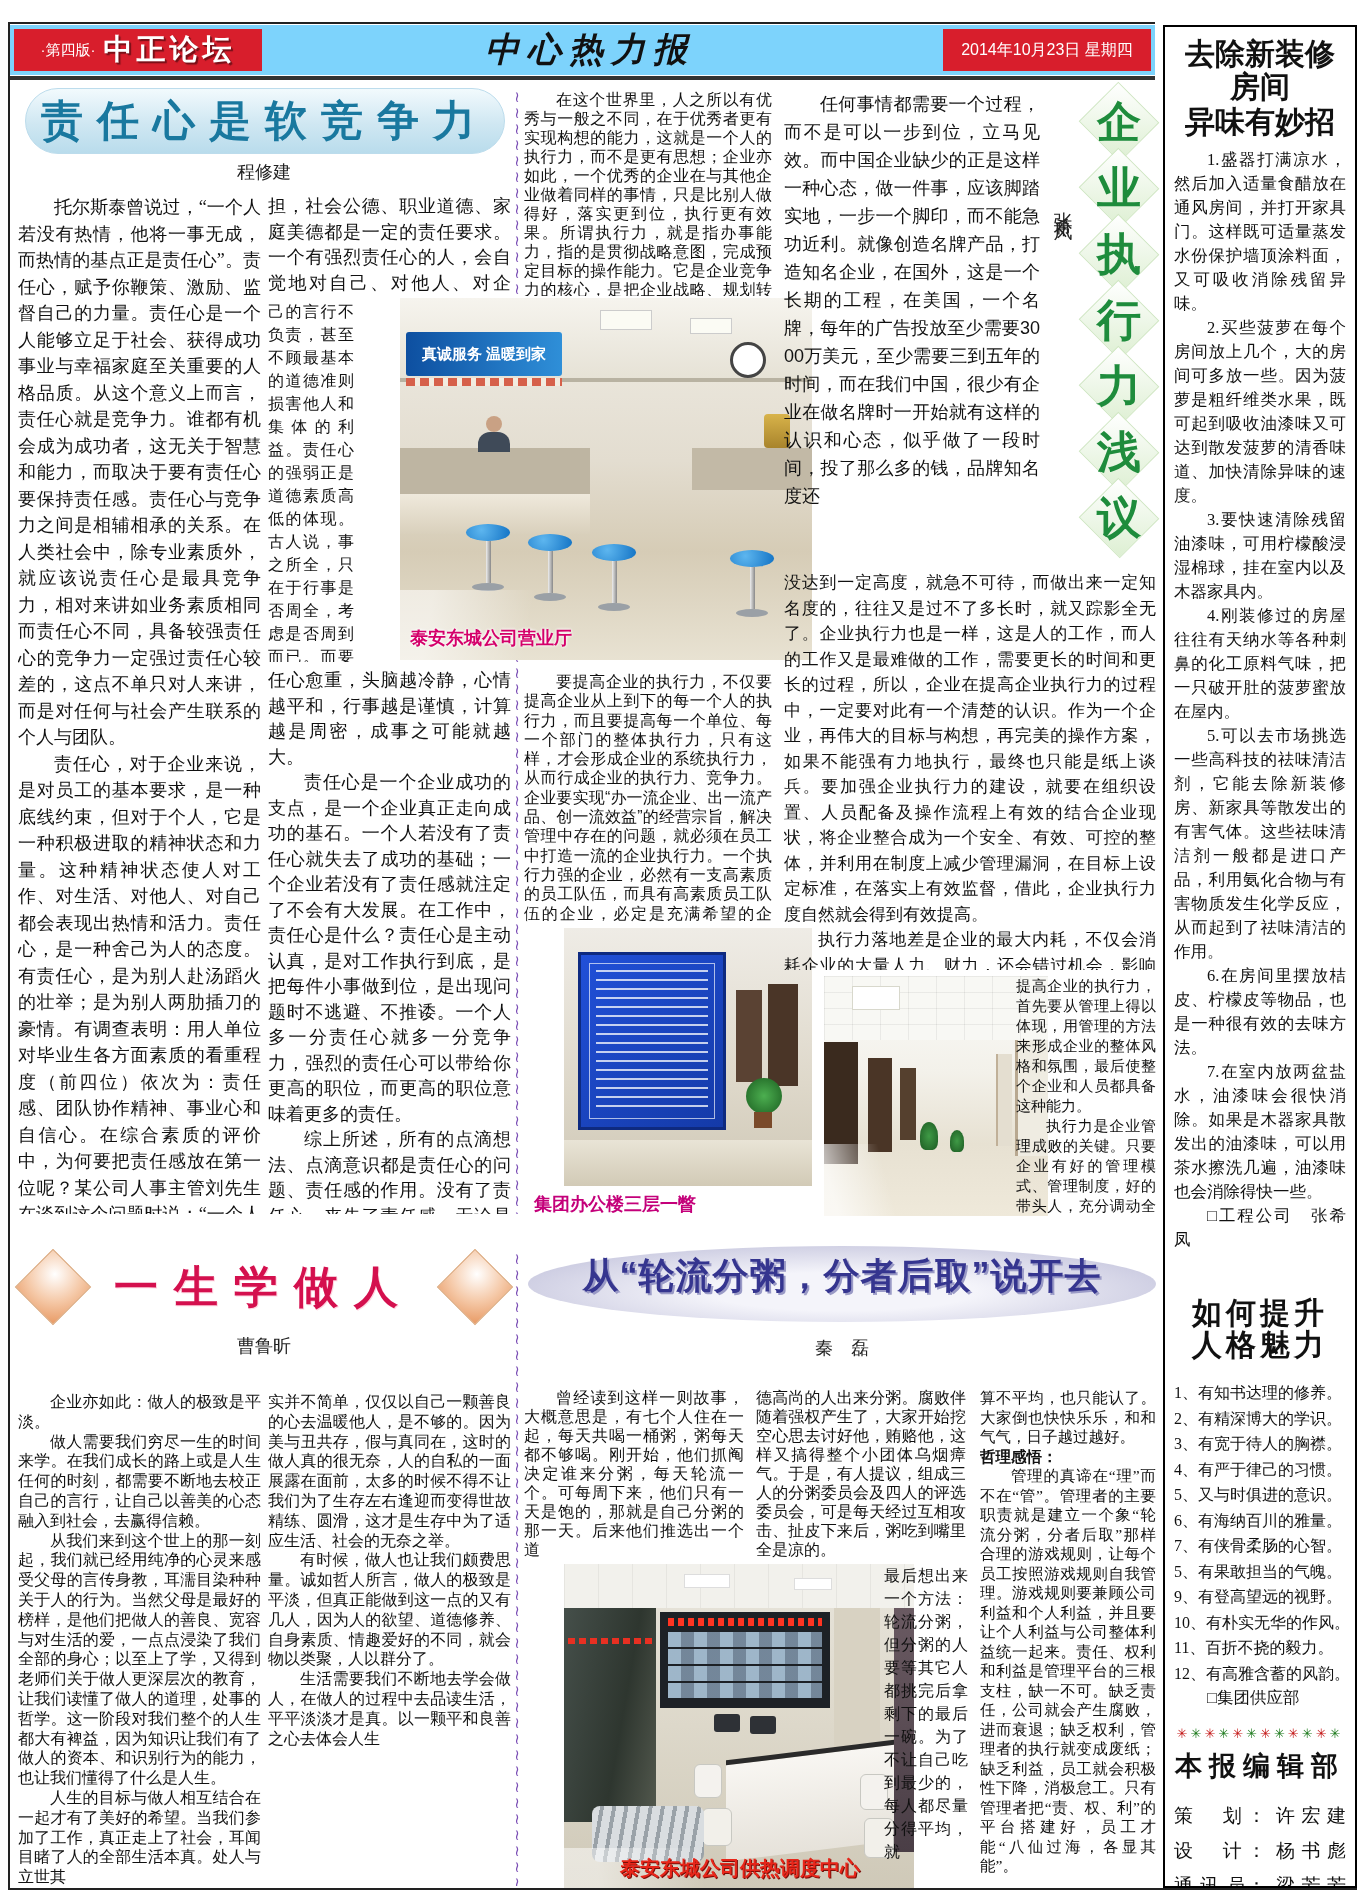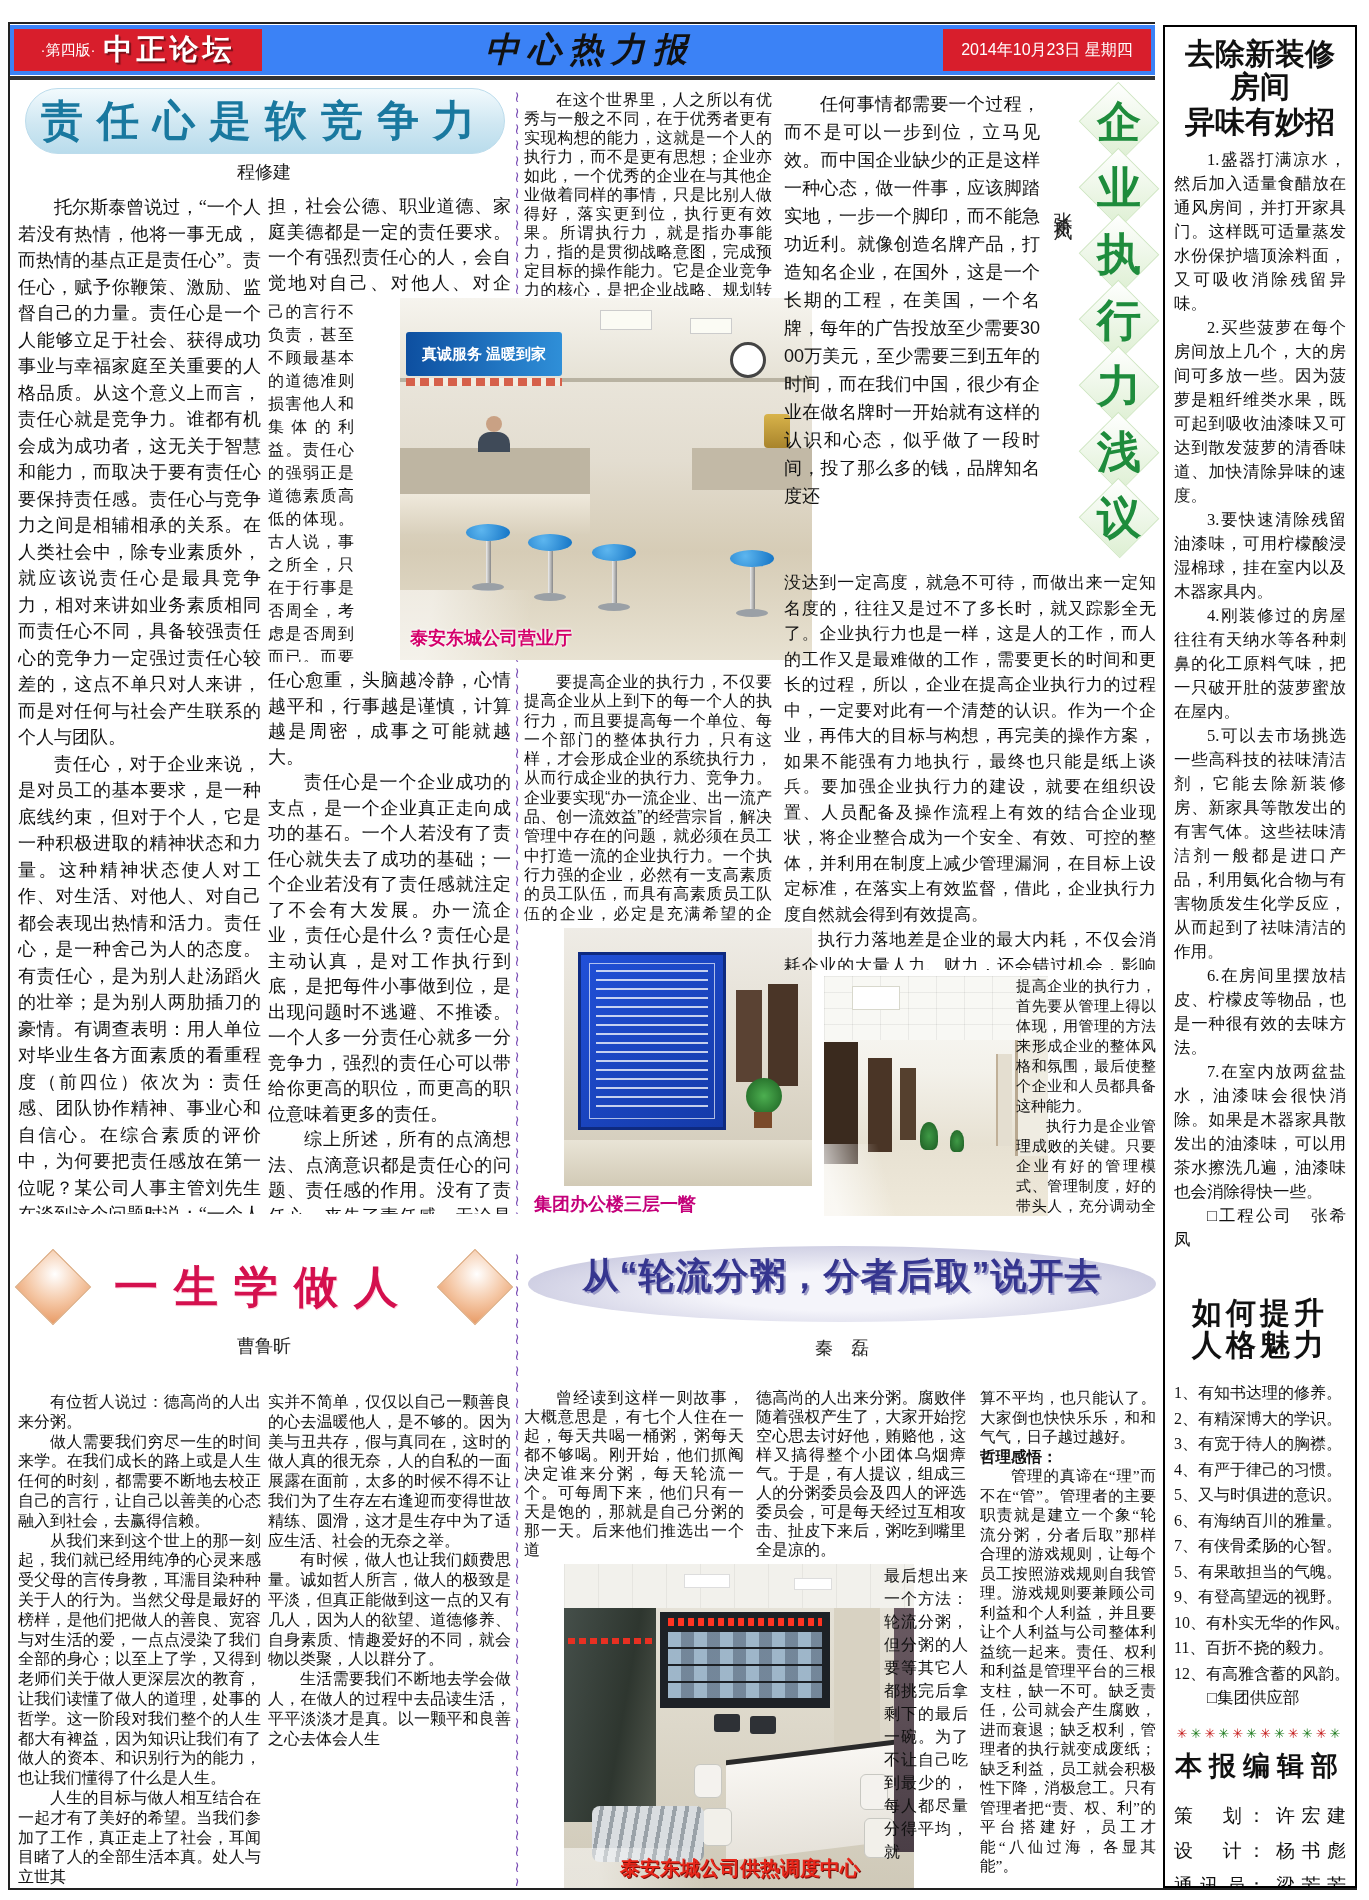--- a/index.html
+++ b/index.html
@@ -1,21 +1,21 @@
 <!DOCTYPE html>
 <html><head>
 <meta charset="utf-8">
 <style>
   html,body{margin:0;padding:0;background:#ffffff;}
   .page{position:relative;width:1369px;height:1900px;background:#fff;overflow:hidden;
         font-family:"Liberation Serif","DejaVu Serif",serif;color:#111;}
   .abs{position:absolute;}
   
   .rule{position:absolute;background:#222;}
-  .header-bar{position:absolute;left:10px;top:25px;width:1145px;height:50px;background:#3b82f6;}
+  .header-bar{position:absolute;left:10px;top:25px;width:1145px;height:50px;background:#7dd3fc;}
   .edition-box{position:absolute;left:4px;top:4px;width:248px;height:42px;background:#d81e2c;
                display:flex;align-items:center;justify-content:center;gap:8px;}
   .edition-label{color:#fff;font-size:15px;font-family:"Liberation Sans",sans-serif;}
   .forum-title{color:#fff;font-size:29px;font-weight:bold;letter-spacing:4px;
                font-family:"Liberation Sans",sans-serif;
                text-shadow:1px 1px 0 #7e0f18,2px 2px 1px rgba(0,0,0,.45);}
   .masthead{position:absolute;left:420px;top:0;width:320px;height:50px;line-height:50px;text-align:center;
             font-size:34px;font-weight:bold;font-style:italic;letter-spacing:8px;color:#111;}
   .date-box{position:absolute;right:4px;top:4px;width:208px;height:42px;background:#d81e2c;color:#fff;
             font-family:"Liberation Sans",sans-serif;font-size:16px;display:flex;align-items:center;justify-content:center;}
@@ -113,21 +113,21 @@
   </div>
 
   <div class="col kai" style="left:268px;top:194px;width:243px;height:102px;font-size:18px;line-height:25.5px;">
     <p style="text-indent:0;">担，社会公德、职业道德、家庭美德都是一定的责任要求。一个有强烈责任心的人，会自觉地对自己、对他人、对企业、对社会承担责任，妥善处理好各种利益关系，这样的人是高尚的人。一个缺乏责任心的人，往往对自</p>
   </div>
   <div class="col kai" style="left:268px;top:300px;width:86px;height:362px;font-size:16px;line-height:23px;">
     <p style="text-indent:0;">己的言行不负责，甚至不顾最基本的道德准则损害他人和集体的利益。责任心的强弱正是道德素质高低的体现。古人说，事之所全，只在于行事是否周全，考虑是否周到而已。而要想做到此点，非得是有责任之心重于一切方可。责</p>
   </div>
   <div class="col kai" style="left:268px;top:668px;width:243px;height:546px;font-size:18px;line-height:25.5px;">
     <p style="text-indent:0;">任心愈重，头脑越冷静，心情越平和，行事越是谨慎，计算越是周密，成事之可能就越大。</p>
-    <p>责任心是一个企业成功的支点，是一个企业真正走向成功的基石。一个人若没有了责任心就失去了成功的基础；一个企业若没有了责任感就注定了不会有大发展。办一流企业，责任心是什么？责任心是主动认真，是对工作执行到底，是把每件小事做到位，是出现问题时不逃避、不推诿。一个人多一分责任心就多一分竞争力，强烈的责任心可以带给你更高的职位，而更高的职位意味着更多的责任。</p>
+    <p>责任心是一个企业成功的支点，是一个企业真正走向成功的基石。一个人若没有了责任心就失去了成功的基础；一个企业若没有了责任感就注定了不会有大发展。在工作中，责任心是什么？责任心是主动认真，是对工作执行到底，是把每件小事做到位，是出现问题时不逃避、不推诿。一个人多一分责任心就多一分竞争力，强烈的责任心可以带给你更高的职位，而更高的职位意味着更多的责任。</p>
     <p>综上所述，所有的点滴想法、点滴意识都是责任心的问题、责任感的作用。没有了责任心，丧失了责任感，无论是个人还是企业，无论是为人还是做事都将以失败告终。勇于承担，敢于负责，做一个有责任心的人，做一个企业需要的有责任感的员工，耐心地做好每一个平凡的细节。</p>
   </div>
 
   <div class="squiggle" style="left:512px;top:88px;height:1126px;">≀≀≀≀≀≀≀≀≀≀≀≀≀≀≀≀≀≀≀≀≀≀≀≀≀≀≀≀≀≀≀≀≀≀≀≀≀≀≀≀≀≀≀≀≀≀≀≀≀≀≀≀≀≀≀≀≀≀≀≀≀≀≀≀≀≀≀≀≀≀≀≀≀≀≀≀≀≀≀≀≀≀≀≀≀≀≀≀≀≀</div>
 
   <div class="photo" style="left:360px;top:298px;width:412px;height:362px;background:linear-gradient(180deg,#efece4 0%,#e3ddd0 45%,#d6ccb6 70%,#e8e2d2 100%);">
     <div class="abs" style="left:0;top:0;width:100%;height:80px;background:linear-gradient(#f6f4ee,#e6e2d6);"></div>
     <div class="abs" style="left:200px;top:12px;width:50px;height:18px;background:#fbfbf4;border:1px solid #ccc;"></div>
     <div class="abs" style="left:290px;top:20px;width:40px;height:14px;background:#fbfbf4;border:1px solid #ccc;"></div>
     <div class="abs" style="left:0;top:80px;width:100%;height:4px;background:#b8b2a2;"></div>
@@ -224,21 +224,21 @@
   <div class="vauthor kai">张希凤</div>
 
   <div class="life-head">
     <div class="hdiamond"></div>
     <div class="life-title">一生学做人</div>
     <div class="hdiamond"></div>
   </div>
   <div class="byline kai" style="left:18px;top:1334px;width:492px;">曹鲁昕</div>
 
   <div class="col kai" style="left:18px;top:1392px;width:243px;height:496px;font-size:16px;line-height:19.8px;">
-    <p>有位哲人说过：德高尚的人出来分粥。</p>
+    <p>企业亦如此：做人的极致是平淡。</p>
     <p>做人需要我们穷尽一生的时间来学。在我们成长的路上或是人生任何的时刻，都需要不断地去校正自己的言行，让自己以善美的心态融入到社会，去赢得信赖。</p>
     <p>从我们来到这个世上的那一刻起，我们就已经用纯净的心灵来感受父母的言传身教，耳濡目染种种关于人的行为。当然父母是最好的榜样，是他们把做人的善良、宽容与对生活的爱，一点点浸染了我们全部的身心；以至上了学，又得到老师们关于做人更深层次的教育，让我们读懂了做人的道理，处事的哲学。这一阶段对我们整个的人生都大有裨益，因为知识让我们有了做人的资本、和识别行为的能力，也让我们懂得了什么是人生。</p>
     <p>人生的目标与做人相互结合在一起才有了美好的希望。当我们参加了工作，真正走上了社会，耳闻目睹了人的全部生活本真。处人与立世其</p>
   </div>
   <div class="col kai" style="left:268px;top:1392px;width:243px;height:496px;font-size:16px;line-height:19.8px;">
     <p style="text-indent:0;">实并不简单，仅仅以自己一颗善良的心去温暖他人，是不够的。因为美与丑共存，假与真同在，这时的做人真的很无奈，人的自私的一面展露在面前，太多的时候不得不让我们为了生存左右逢迎而变得世故精练、圆滑，这才是生存中为了适应生活、社会的无奈之举。</p>
     <p>有时候，做人也让我们颇费思量。诚如哲人所言，做人的极致是平淡，但真正能做到这一点的又有几人，因为人的欲望、道德修养、自身素质、情趣爱好的不同，就会物以类聚，人以群分了。</p>
     <p>生活需要我们不断地去学会做人，在做人的过程中去品读生活，平平淡淡才是真。以一颗平和良善之心去体会人生</p>
   </div>
 

